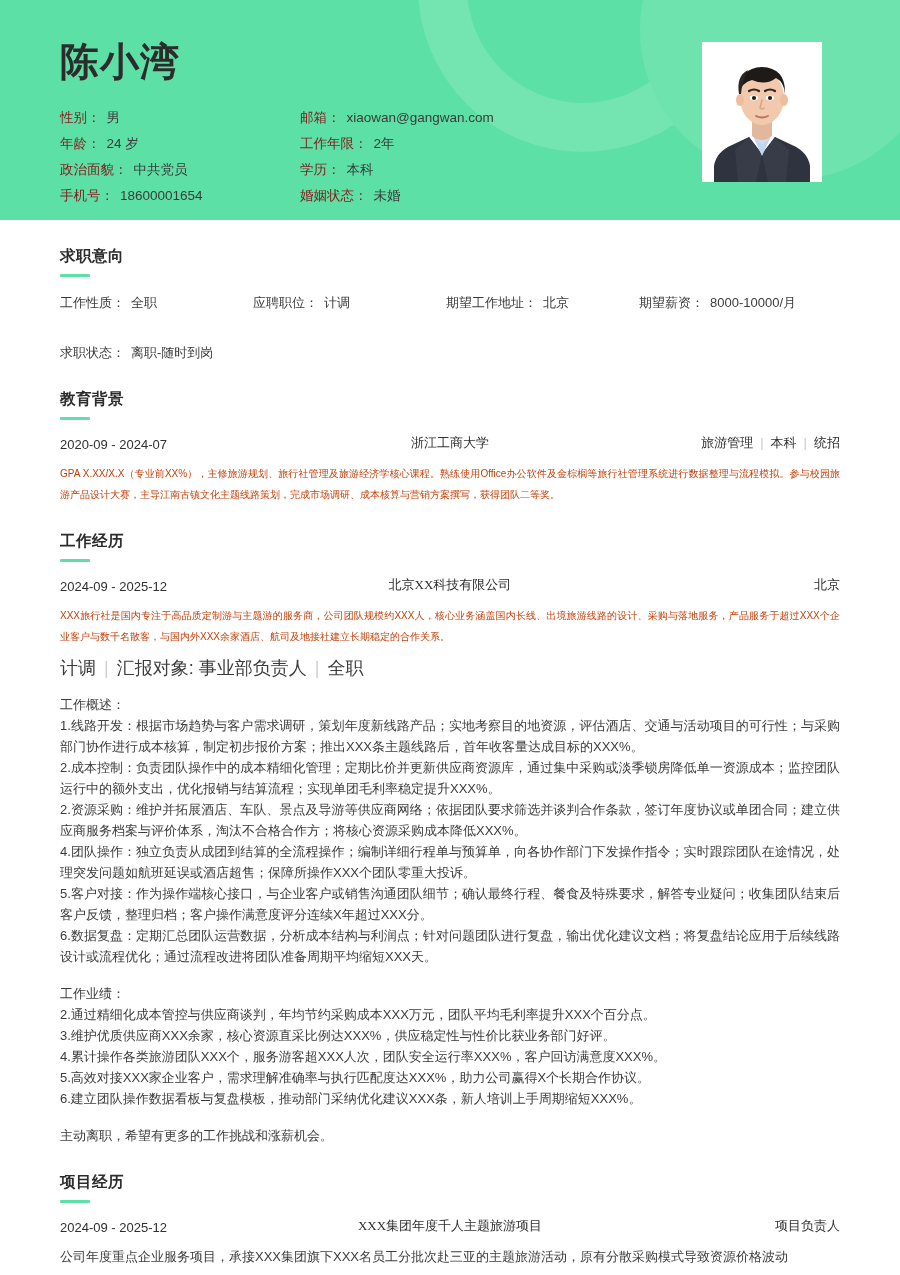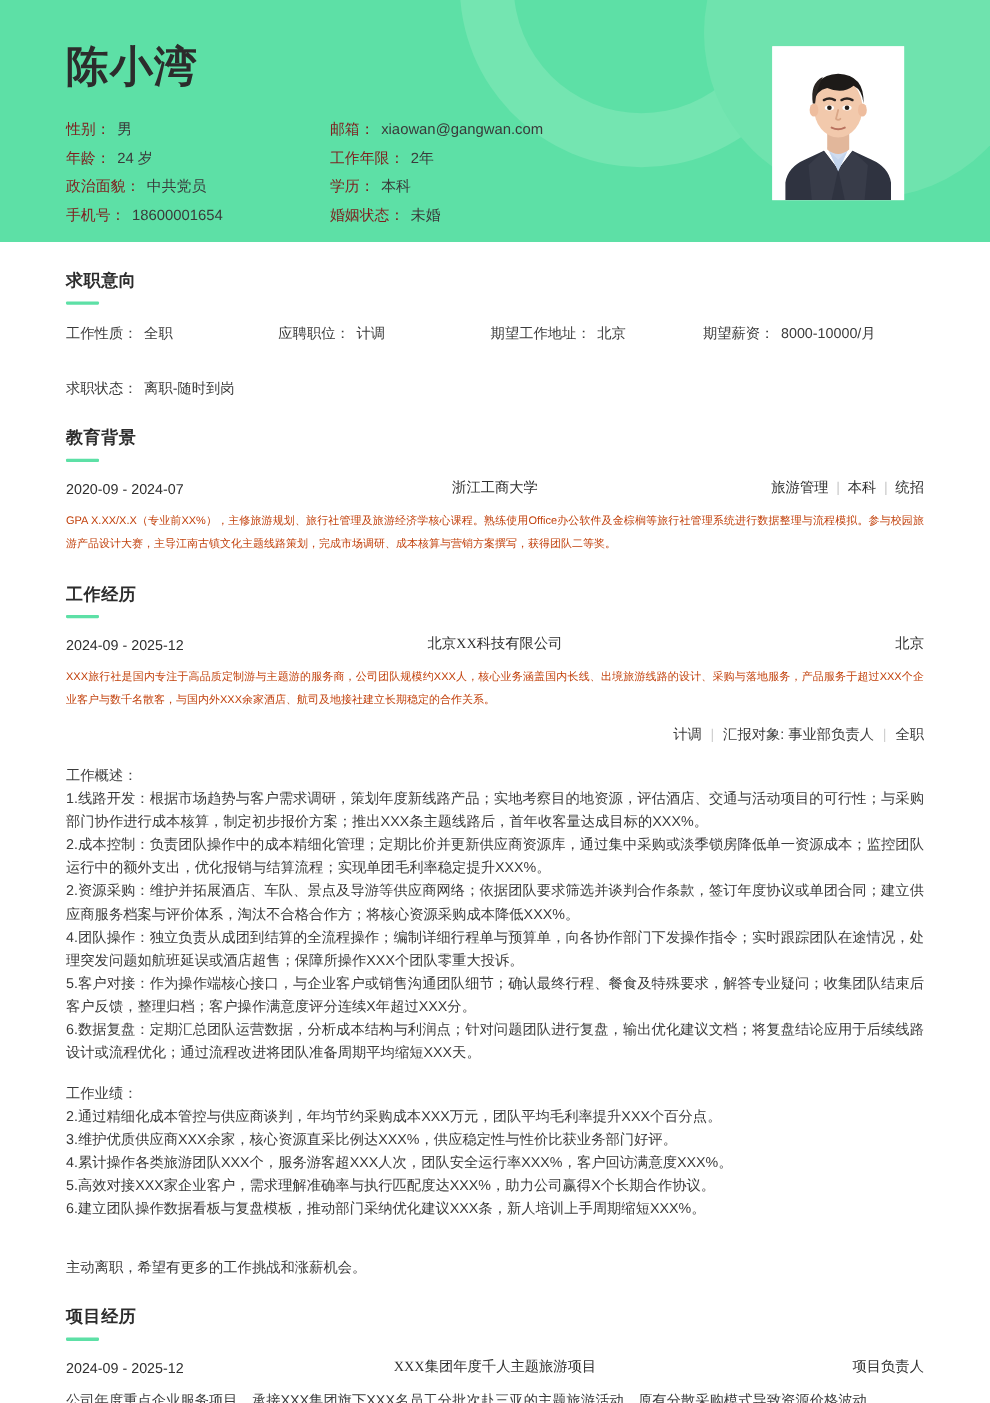--- a/index.html
+++ b/index.html
@@ -134,41 +134,40 @@
 
   .para {
     margin-top: 11px;
     font-size: 10px;
     line-height: 21px;
     color: #c2410c;
     text-align: justify;
   }
   .tagline {
     margin-top: 11px;
-    font-size: 13px;
+    font-size: 18px;
     line-height: 20px;
     color: #3b3b3b;
-    text-align: right;
   }
   .tagline .sep { color: #cfcfcf; padding: 0 8px; }
 
   .block { margin-top: 16px; }
   .block-label {
     font-size: 13px;
     line-height: 21px;
     color: #3b3b3b;
   }
   .block-line {
     font-size: 13px;
     line-height: 21px;
     color: #3b3b3b;
     text-align: justify;
   }
   .note {
-    margin-top: 32px;
+    margin-top: 16px;
     font-size: 13px;
     line-height: 21px;
     color: #3b3b3b;
   }
   .clip-line {
     font-size: 13px;
     line-height: 21px;
     color: #3b3b3b;
     margin-top: 11px;
   }

